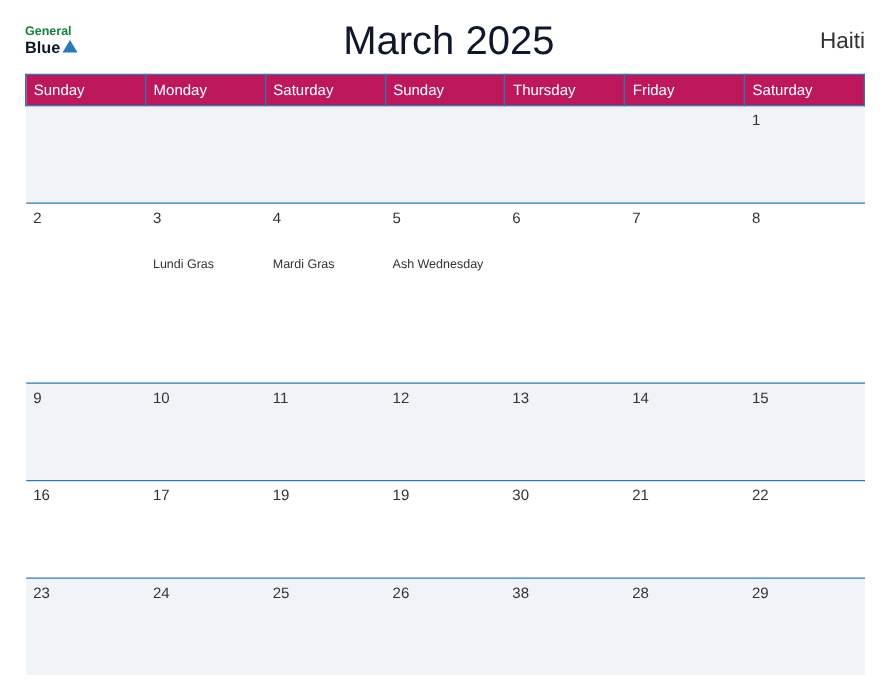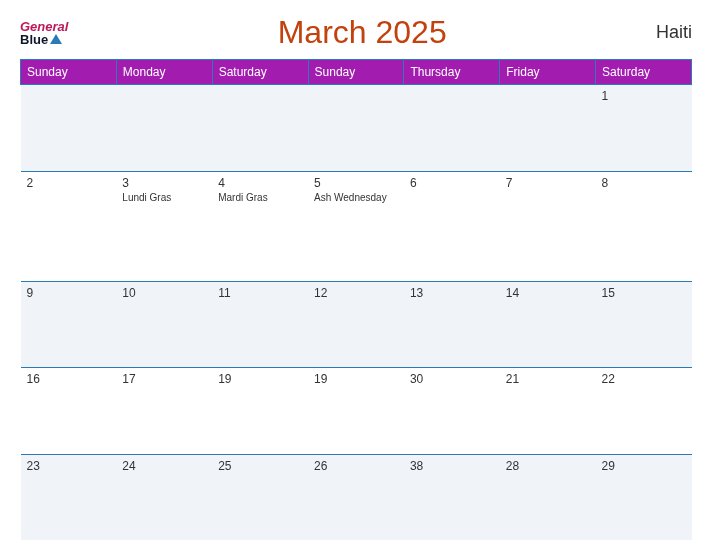--- a/index.html
+++ b/index.html
@@ -24,24 +24,23 @@
     }
 
     .logo {
       display: flex;
       flex-direction: column;
       align-items: flex-start;
       line-height: 1;
     }
 
     .logo-general {
-      font-size: 13px;
+      font-size: 10px;
       font-weight: bold;
-      color: #be185d;
-      font-style: italic;
+      color: #15803d;
     }
 
     .logo-blue {
       display: flex;
       align-items: center;
     }
 
     .logo-blue-text {
       font-size: 13px;
       font-weight: bold;
@@ -54,38 +53,38 @@
       border-left: 6px solid transparent;
       border-right: 6px solid transparent;
       border-bottom: 10px solid #2a7ab5;
       margin-left: 2px;
       margin-bottom: 1px;
     }
 
     .title {
       font-size: 32px;
       font-weight: normal;
-      color: #c2410c;
+      color: #0f172a;
       text-align: center;
     }
 
     .country {
       font-size: 18px;
       color: #333;
       font-weight: normal;
     }
 
     .calendar {
       width: 100%;
       border-collapse: collapse;
       flex: 1;
     }
 
     .calendar thead tr {
-      background: #a21caf;
+      background: #be185d;
     }
 
     .calendar thead th {
       color: #fff;
       font-size: 12px;
       font-weight: normal;
       padding: 5px 6px;
       text-align: left;
       border: 1px solid #2a7ab5;
     }
@@ -117,20 +116,21 @@
       font-size: 12px;
       color: #333;
       display: block;
       margin-bottom: 2px;
     }
 
     .event {
       font-size: 10px;
       color: #333;
       display: block;
+      margin-top: 25px;
     }
   </style>
 </head>
 <body>
 
 <div class="header">
   <div class="logo">
     <span class="logo-general">General</span>
     <div class="logo-blue">
       <span class="logo-blue-text">Blue</span>

